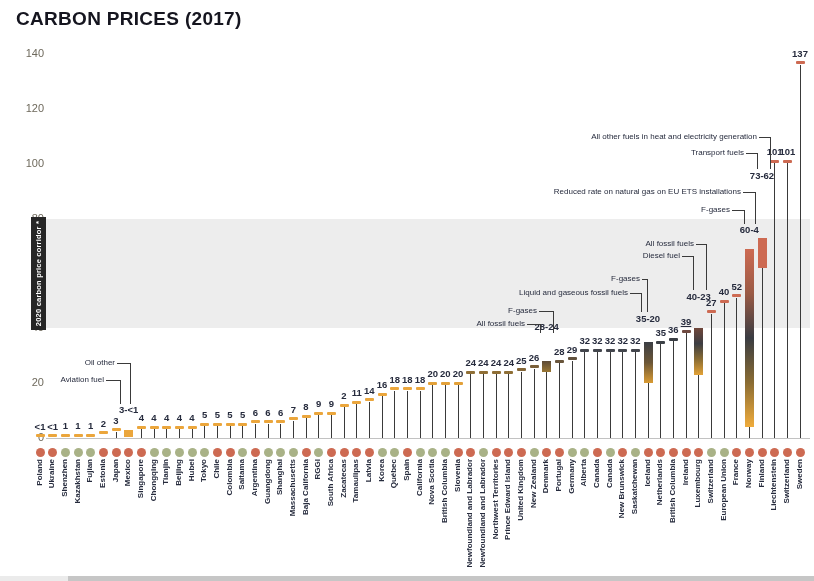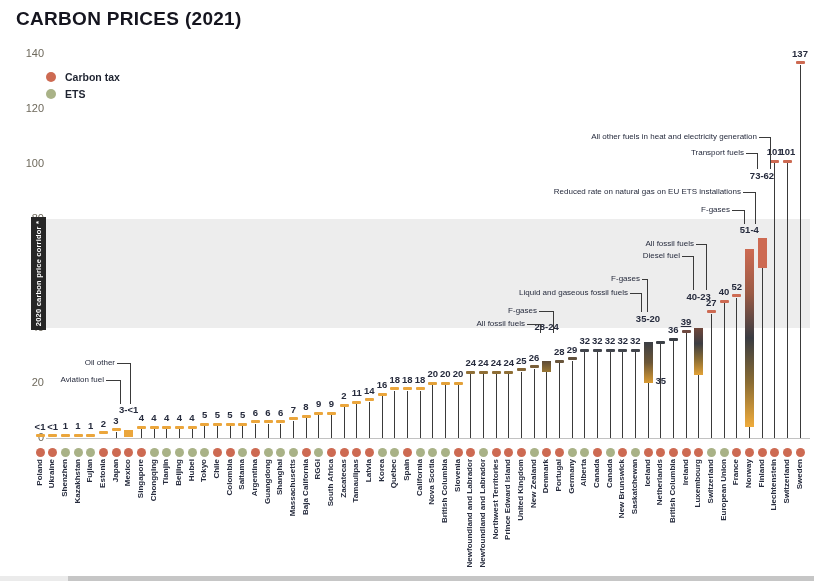--- a/index.html
+++ b/index.html
@@ -29,32 +29,22 @@
   .ann{position:absolute;font-size:8px;color:#262B3D;white-space:nowrap;line-height:9px;}
   .alineh,.alinev{position:absolute;background:#3A3A3A;}
   .alineh{height:1px;} .alinev{width:1px;}
   .scroll-track{position:absolute;left:0;bottom:0;width:814px;height:5px;background:#EBEBEB;}
   .scroll-thumb{position:absolute;left:68px;bottom:0;width:746px;height:5px;background:#C6C6C6;}
 </style>
 </head>
 <body>
 
 <div id="stage">
-  <div class="title">CARBON PRICES (2021)</div>
-
-  <div class="legend">
-    <div class="legend-row">
-      <span class="legend-dot" id="lg-tax" style="background: rgb(205, 106, 82);"></span>
-      <span class="legend-label">Carbon tax</span>
-    </div>
-    <div class="legend-row">
-      <span class="legend-dot" id="lg-ets" style="background: rgb(169, 178, 135);"></span>
-      <span class="legend-label">ETS</span>
-    </div>
-  </div>
+  <div class="title">CARBON PRICES (2017)</div>
+
 
   <div id="plot">
       <div class="ytick" style="left: 14px; top: 432px;">0</div>
       <div class="ytick" style="left: 14px; top: 377.2px;">20</div>
       <div class="ytick" style="left: 14px; top: 322.4px;">40</div>
       <div class="ytick" style="left: 14px; top: 267.6px;">60</div>
       <div class="ytick" style="left: 14px; top: 212.8px;">80</div>
       <div class="ytick" style="left: 14px; top: 158px;">100</div>
       <div class="ytick" style="left: 14px; top: 103.2px;">120</div>
       <div class="ytick" style="left: 14px; top: 48.4px;">140</div>
@@ -295,21 +285,21 @@
       <div class="vlabel" style="left: 613.349px; top: 336.32px;">32</div>
       <div class="dot" style="left: 630.849px; top: 447.5px; background: rgb(169, 178, 135);"></div>
       <div class="xlabel" style="left: 575.849px; top: 512px;">Saskatchewan</div>
       <div class="stem" style="left: 647.516px; top: 383.2px; height: 54.8px;"></div>
       <div class="rbar" style="left: 643.516px; top: 342.1px; height: 41.1px; background: linear-gradient(rgb(59, 62, 69), rgb(107, 86, 54), rgb(217, 155, 51));"></div>
       <div class="vlabel" style="left: 626.016px; top: 314px;">35-20</div>
       <div class="dot" style="left: 643.516px; top: 447.5px; background: rgb(205, 106, 82);"></div>
       <div class="xlabel" style="left: 588.516px; top: 512px;">Iceland</div>
       <div class="stem" style="left: 660.183px; top: 344.1px; height: 93.9px;"></div>
       <div class="dash" style="left: 656.183px; top: 340.6px; background: rgb(60, 64, 70);"></div>
-      <div class="vlabel" style="left: 638.683px; top: 328.1px; margin-top: 48px;">35</div>
+      <div class="vlabel" style="left: 638.683px; top: 328.1px;">35</div>
       <div class="dot" style="left: 656.183px; top: 447.5px; background: rgb(205, 106, 82);"></div>
       <div class="xlabel" style="left: 601.183px; top: 512px;">Netherlands</div>
       <div class="stem" style="left: 672.85px; top: 341.36px; height: 96.64px;"></div>
       <div class="dash" style="left: 668.85px; top: 337.86px; background: rgb(57, 61, 68);"></div>
       <div class="vlabel" style="left: 651.35px; top: 325.36px;">36</div>
       <div class="dot" style="left: 668.85px; top: 447.5px; background: rgb(205, 106, 82);"></div>
       <div class="xlabel" style="left: 613.85px; top: 512px;">British Columbia</div>
       <div class="stem" style="left: 685.517px; top: 333.14px; height: 104.86px;"></div>
       <div class="dash" style="left: 681.517px; top: 329.64px; background: rgb(111, 74, 65);"></div>
       <div class="vlabel" style="left: 664.017px; top: 317.14px; text-decoration: underline;">39</div>
@@ -330,21 +320,21 @@
       <div class="vlabel" style="left: 702.018px; top: 287px;">40</div>
       <div class="dot" style="left: 719.518px; top: 447.5px; background: rgb(169, 178, 135);"></div>
       <div class="xlabel" style="left: 664.518px; top: 512px;">European Union</div>
       <div class="stem" style="left: 736.185px; top: 297.52px; height: 140.48px;"></div>
       <div class="dash" style="left: 732.185px; top: 294.02px; background: rgb(205, 106, 82);"></div>
       <div class="vlabel" style="left: 714.685px; top: 281.52px;">52</div>
       <div class="dot" style="left: 732.185px; top: 447.5px; background: rgb(205, 106, 82);"></div>
       <div class="xlabel" style="left: 677.185px; top: 512px;">France</div>
       <div class="stem" style="left: 748.852px; top: 427.04px; height: 10.96px;"></div>
       <div class="rbar" style="left: 744.852px; top: 248.94px; height: 178.1px; background: linear-gradient(rgb(205, 106, 82), rgb(154, 90, 69), rgb(58, 60, 66), rgb(138, 108, 51), rgb(240, 172, 60));"></div>
-      <div class="vlabel" style="left: 727.352px; top: 225px;">51-4</div>
+      <div class="vlabel" style="left: 727.352px; top: 225px;">60-4</div>
       <div class="dot" style="left: 744.852px; top: 447.5px; background: rgb(205, 106, 82);"></div>
       <div class="xlabel" style="left: 689.852px; top: 512px;">Norway</div>
       <div class="stem" style="left: 761.519px; top: 268.12px; height: 169.88px;"></div>
       <div class="rbar" style="left: 757.519px; top: 237.98px; height: 30.14px; background: linear-gradient(rgb(205, 106, 82), rgb(205, 106, 82));"></div>
       <div class="vlabel" style="left: 740.019px; top: 171px;">73-62</div>
       <div class="dot" style="left: 757.519px; top: 447.5px; background: rgb(205, 106, 82);"></div>
       <div class="xlabel" style="left: 702.519px; top: 512px;">Finland</div>
       <div class="stem" style="left: 774.186px; top: 163.26px; height: 274.74px;"></div>
       <div class="dash" style="left: 770.186px; top: 159.76px; background: rgb(205, 106, 82);"></div>
       <div class="vlabel" style="left: 752.686px; top: 147.26px;">101</div>

